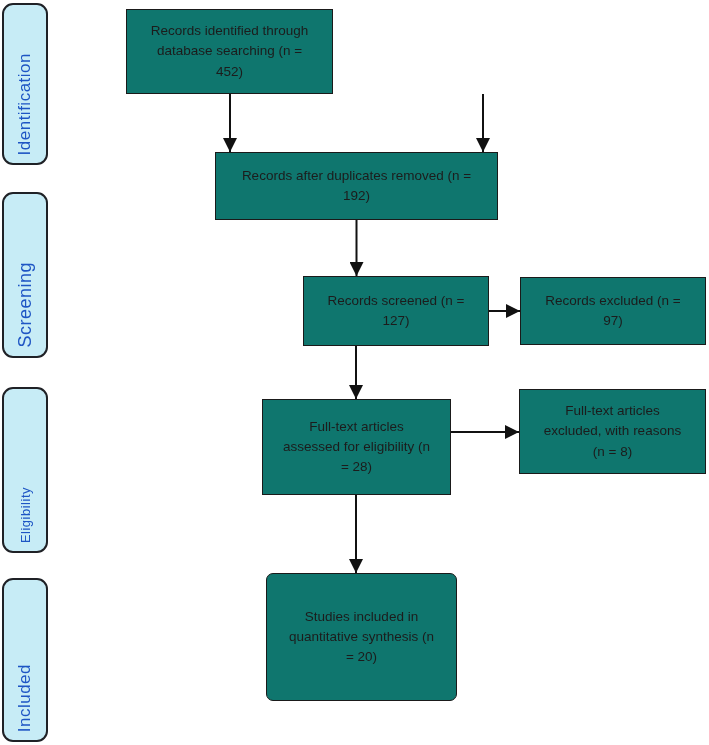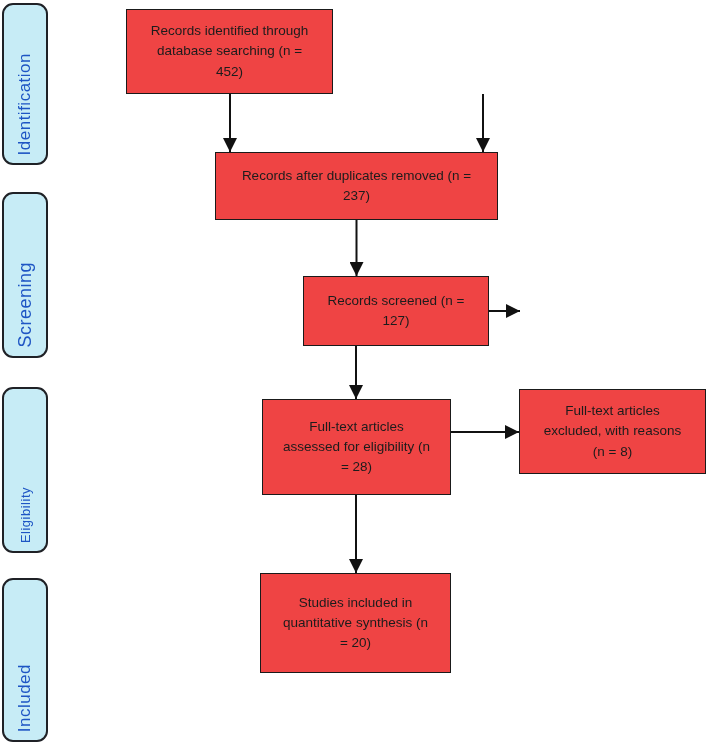--- a/index.html
+++ b/index.html
@@ -44,40 +44,40 @@
     white-space: nowrap;
   }
   .stage-identification { top: 3px;   height: 162px; font-size: 17px; }
   .stage-screening      { top: 192px; height: 166px; font-size: 18px; }
   .stage-eligibility    { top: 387px; height: 166px; font-size: 13px; }
   .stage-included       { top: 578px; height: 164px; font-size: 17px; }
   
   .fbox {
     position: absolute;
     box-sizing: border-box;
-    background: #ef4444;
+    background: #0f766e;
     border: 1.5px solid var(--box-border, #1a1a1a);
     display: flex;
     align-items: center;
     justify-content: center;
     text-align: center;
     font-size: 13.5px;
     line-height: 1.5;
     color: #1c1c1c;
     white-space: pre-line;
     padding: 2px;
   }
   .b-identified-db     { left: 126px; top: 9px;   width: 207px; height: 85px; }
   .b-identified-other  { left: 390px; top: 9px;   width: 217px; height: 85px; }
   .b-dedup             { left: 215px; top: 152px; width: 283px; height: 68px; }
   .b-screened          { left: 263px; top: 276px; width: 186px; height: 70px; margin-left: 40px; }
   .b-excluded          { left: 520px; top: 277px; width: 186px; height: 68px; }
   .b-fulltext          { left: 262px; top: 399px; width: 189px; height: 96px; }
   .b-fulltext-excluded { left: 519px; top: 389px; width: 187px; height: 85px; }
-  .b-included          { left: 260px; top: 573px; width: 191px; height: 100px; }
+  .b-included          { left: 266px; top: 573px; width: 191px; height: 128px; border-radius: 7px; }
 </style>
 </head>
 <body>
 
 <div class="canvas">
 
   <svg class="arrows" viewBox="0 0 709 745" xmlns="http://www.w3.org/2000/svg">
     <defs>
       <marker id="ah" markerWidth="7" markerHeight="7" refX="7" refY="3.5" orient="auto">
         <path d="M0,0 L7,3.5 L0,7 Z" fill="#111111"></path>
@@ -102,23 +102,25 @@
     <span>Eligibility</span>
   </div>
   <div class="stage stage-included">
     <span>Included</span>
   </div>
 
   <div class="fbox b-identified-db">Records identified through
 database searching (n =
 452)</div>
   <div class="fbox b-dedup">Records after duplicates removed (n =
-237)</div>
+192)</div>
   <div class="fbox b-screened">Records screened (n =
 127)</div>
+  <div class="fbox b-excluded">Records excluded (n =
+97)</div>
   <div class="fbox b-fulltext">Full-text articles
 assessed for eligibility (n
 = 28)</div>
   <div class="fbox b-fulltext-excluded">Full-text articles
 excluded, with reasons
 (n = 8)</div>
   <div class="fbox b-included">Studies included in
 quantitative synthesis (n
 = 20)</div>
 

